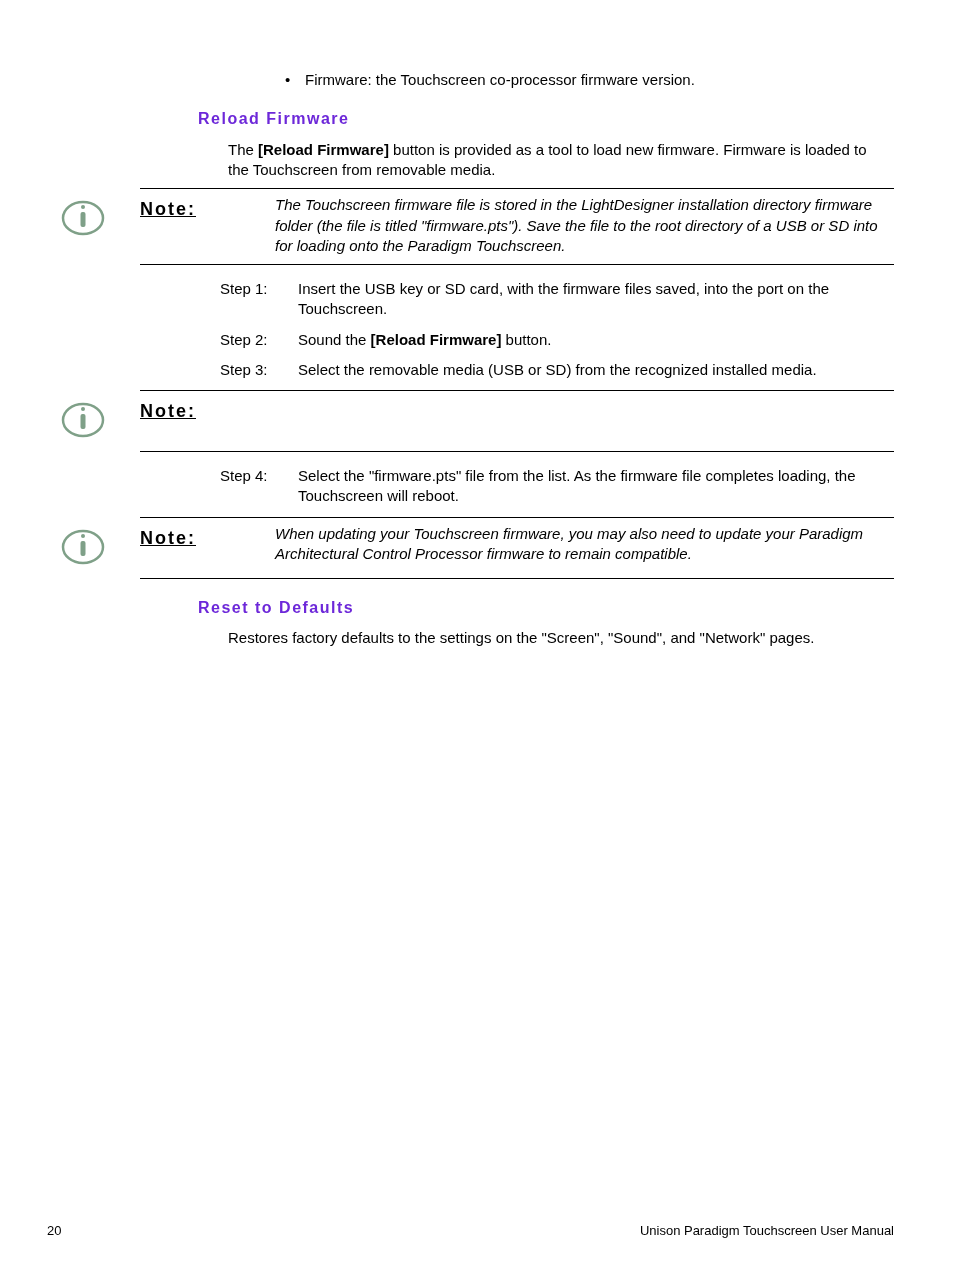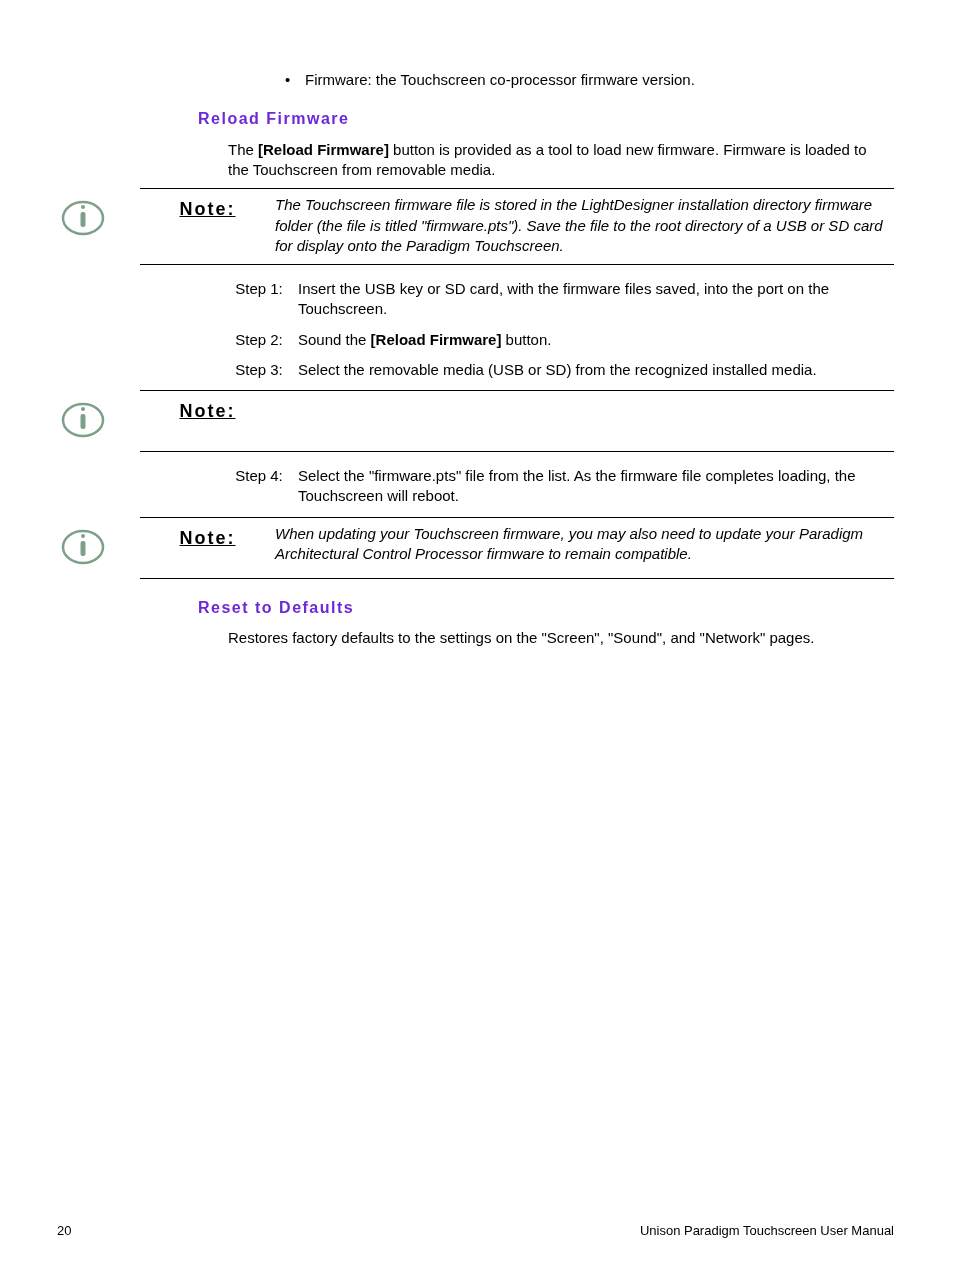--- a/index.html
+++ b/index.html
@@ -70,45 +70,44 @@
     justify-content: flex-start;
   }
   .note-label-col {
     width: 135px;
     flex: 0 0 135px;
     font-weight: bold;
     font-size: 18px;
     text-decoration: underline;
     letter-spacing: 2px;
     padding-top: 2px;
-    text-align: center;
   }
   .note-text-col {
     flex: 1;
     font-style: italic;
     padding-right: 10px;
   }
   .step-row {
     display: flex;
     margin-left: 160px;
     margin-bottom: 10px;
     margin-right: 10px;
   }
   .step-label {
     width: 78px;
     flex: 0 0 78px;
-    text-align: center;
+    text-align: left;
   }
   .step-text {
     flex: 1;
   }
   .footer {
     position: absolute;
     bottom: 32px;
-    left: 57px;
+    left: 47px;
     right: 60px;
     font-size: 13px;
     margin-top: 20px;
   }
   .footer .pnum { float: left; }
   .footer .ftitle { float: right; }
   svg.info-icon { display: block; }
 </style>
 </head>
 <body>
@@ -129,21 +128,21 @@
     <hr class="note-hr">
     <div class="note-row">
       <div class="note-icon-col">
         <svg class="info-icon" width="46" height="46" viewBox="0 0 46 46">
           <ellipse cx="23" cy="23" rx="20" ry="16" fill="none" stroke="#7fa088" stroke-width="2.5"></ellipse>
           <circle cx="23" cy="12" r="2" fill="#7fa088"></circle>
           <rect x="20.5" y="17" width="5" height="15" rx="2" fill="#7fa088"></rect>
         </svg>
       </div>
       <div class="note-label-col">Note:</div>
-      <div class="note-text-col">The Touchscreen firmware file is stored in the LightDesigner installation directory firmware folder (the file is titled "firmware.pts"). Save the file to the root directory of a USB or SD card for display onto the Paradigm Touchscreen.</div>
+      <div class="note-text-col">The Touchscreen firmware file is stored in the LightDesigner installation directory firmware folder (the file is titled "firmware.pts"). Save the file to the root directory of a USB or SD into for loading onto the Paradigm Touchscreen.</div>
     </div>
     <hr class="note-hr-btm">
   </div>
 
   <div class="step-row">
     <div class="step-label">Step 1:</div>
     <div class="step-text">Insert the USB key or SD card, with the firmware files saved, into the port on the Touchscreen.</div>
   </div>
   <div class="step-row">
     <div class="step-label">Step 2:</div>

